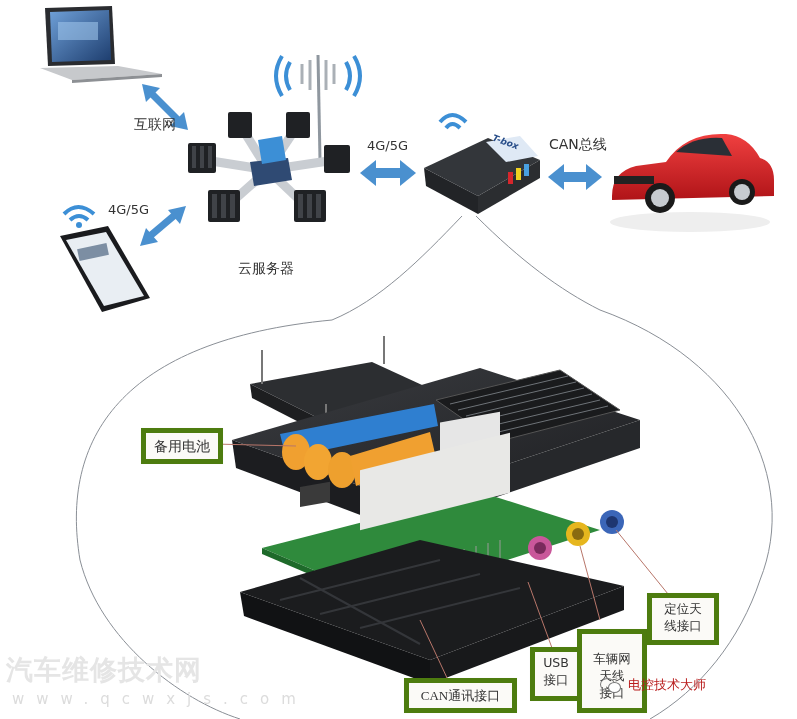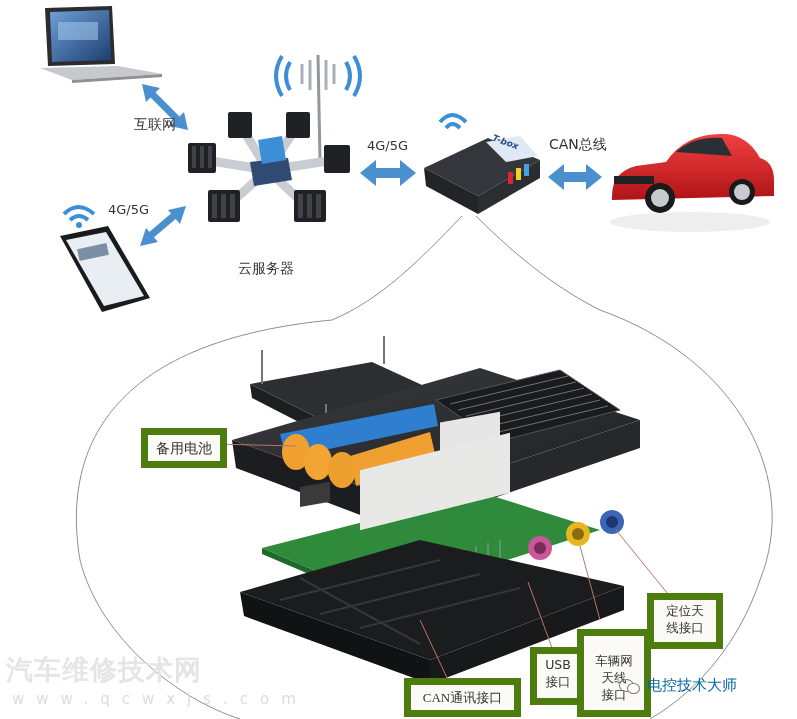--- a/index.html
+++ b/index.html
@@ -1,22 +1,22 @@
 <!DOCTYPE html>
 <html><head>
 <meta charset="utf-8">
 <style>
   html,body{margin:0;padding:0;}
   body{width:797px;height:719px;background:#ffffff;position:relative;overflow:hidden;font-family:"DejaVu Sans","Liberation Sans",sans-serif;}
   .lbl{position:absolute;font-size:13px;color:#333;white-space:nowrap;}
   .lbl-serif{font-family:"DejaVu Serif","Liberation Serif",serif;}
-  .callout{position:absolute;background:#fbfaf7;border:7px solid #4d7c0f;color:#333;font-size:12.5px;line-height:17px;text-align:center;font-family:"DejaVu Serif","Liberation Serif",serif;box-shadow:0 0 1px rgba(0,0,0,0.05);}
+  .callout{position:absolute;background:#fbfaf7;border:5px solid #4d7c0f;color:#333;font-size:12.5px;line-height:17px;text-align:center;font-family:"DejaVu Serif","Liberation Serif",serif;box-shadow:0 0 1px rgba(0,0,0,0.05);}
   .watermark-cn{position:absolute;left:6px;top:652px;font-size:27px;font-weight:bold;color:#e5e5e5;letter-spacing:1px;font-family:"DejaVu Sans",sans-serif;}
   .watermark-url{position:absolute;left:12px;top:690px;font-size:15px;color:#dcdcdc;letter-spacing:12px;font-family:"DejaVu Sans",sans-serif;}
-  .wechat{position:absolute;left:619px;top:676px;font-size:15px;color:#0369a1;display:flex;align-items:center;gap:6px;}
+  .wechat{position:absolute;left:600px;top:676px;font-size:13px;color:#b91c1c;display:flex;align-items:center;gap:6px;}
   svg{position:absolute;left:0;top:0;}
 </style>
 </head>
 <body>
 
 <svg width="797" height="719" viewBox="0 0 797 719">
   <defs>
     <linearGradient id="lapScreen" x1="0" y1="0" x2="1" y2="1">
       <stop offset="0" stop-color="#6fa0d8"></stop>
         <stop offset="1" stop-color="#1d3d6e"></stop>

